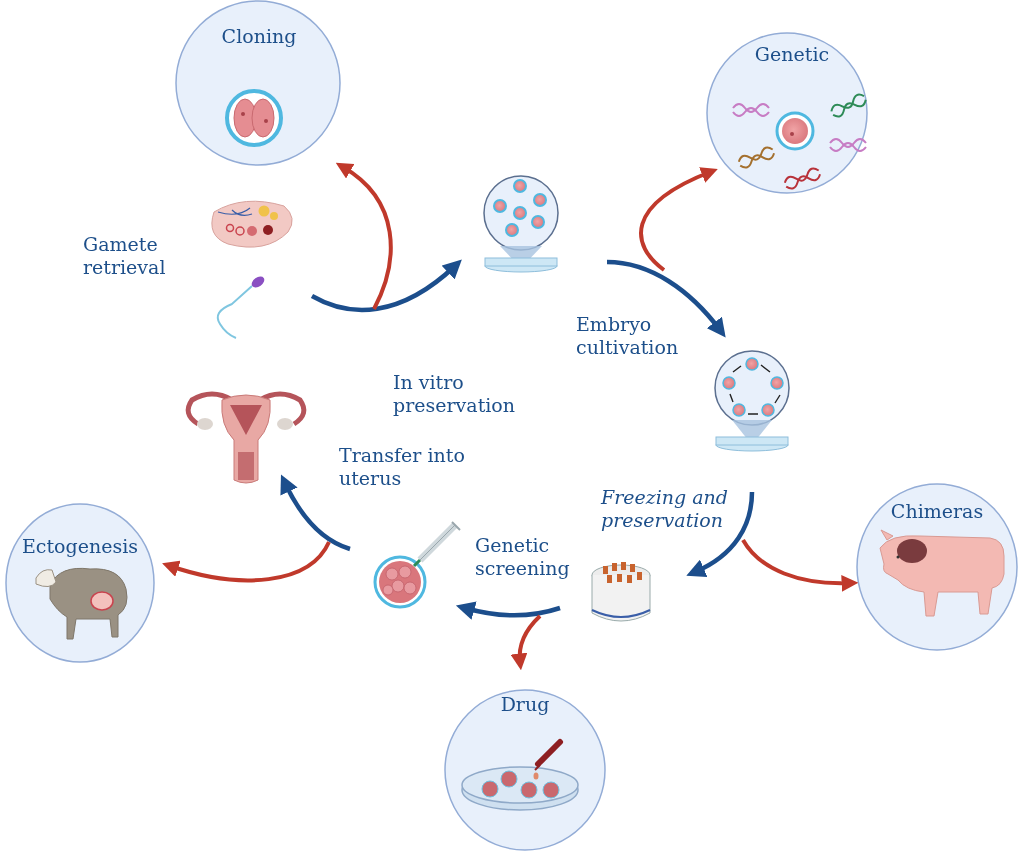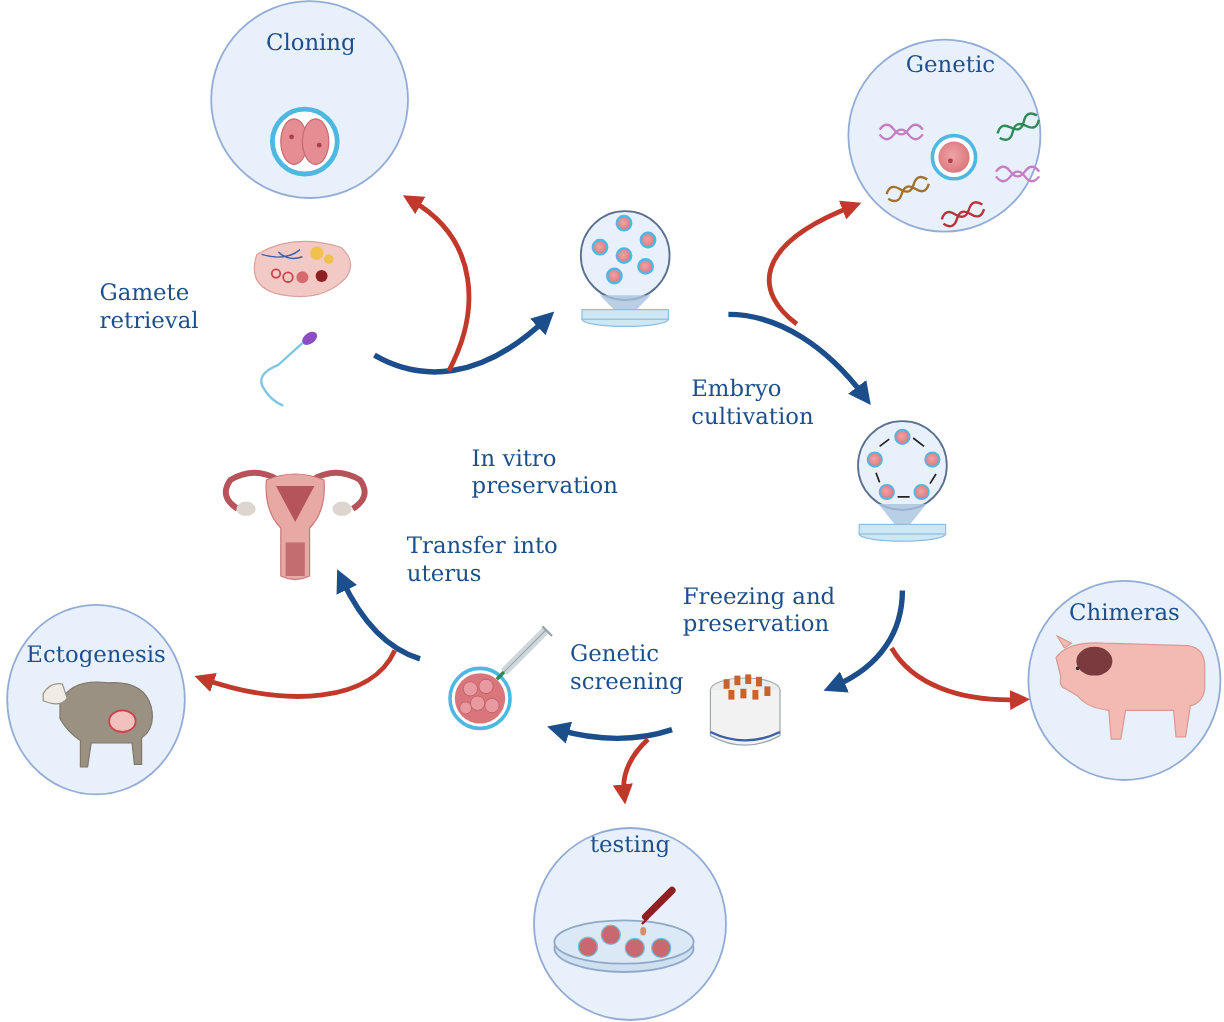--- a/index.html
+++ b/index.html
@@ -194,21 +194,21 @@
   <span>retrieval</span>
 </div>
 <div class="lbl" style="left:393px;top:327px;margin-top:44px;">
   <span>In vitro</span>
   <span>preservation</span>
 </div>
 <div class="lbl" style="left:576px;top:313px;">
   <span>Embryo</span>
   <span>cultivation</span>
 </div>
-<div class="lbl" style="left:569px;top:486px;">
+<div class="lbl" style="left:601px;top:486px;font-style:italic;">
   <span>Freezing and</span>
   <span>preservation</span>
 </div>
 <div class="lbl" style="left:475px;top:534px;">
   <span>Genetic</span>
   <span>screening</span>
 </div>
 <div class="lbl" style="left:339px;top:444px;">
   <span>Transfer into</span>
   <span>uterus</span>
@@ -217,17 +217,17 @@
 <div class="lbl circ-lbl" style="left:178px;top:25px;width:162px;">
   <span>Cloning</span>
 </div>
 <div class="lbl circ-lbl" style="left:710px;top:43px;width:164px;">
   <span>Genetic</span>
 </div>
 <div class="lbl circ-lbl" style="left:857px;top:500px;width:160px;">
   <span>Chimeras</span>
 </div>
 <div class="lbl circ-lbl" style="left:445px;top:693px;width:160px;">
-  <span>testing</span>
+  <span>Drug</span>
 </div>
 <div class="lbl circ-lbl" style="left:6px;top:535px;width:148px;">
   <span>Ectogenesis</span>
 </div>
 
 </body></html>

